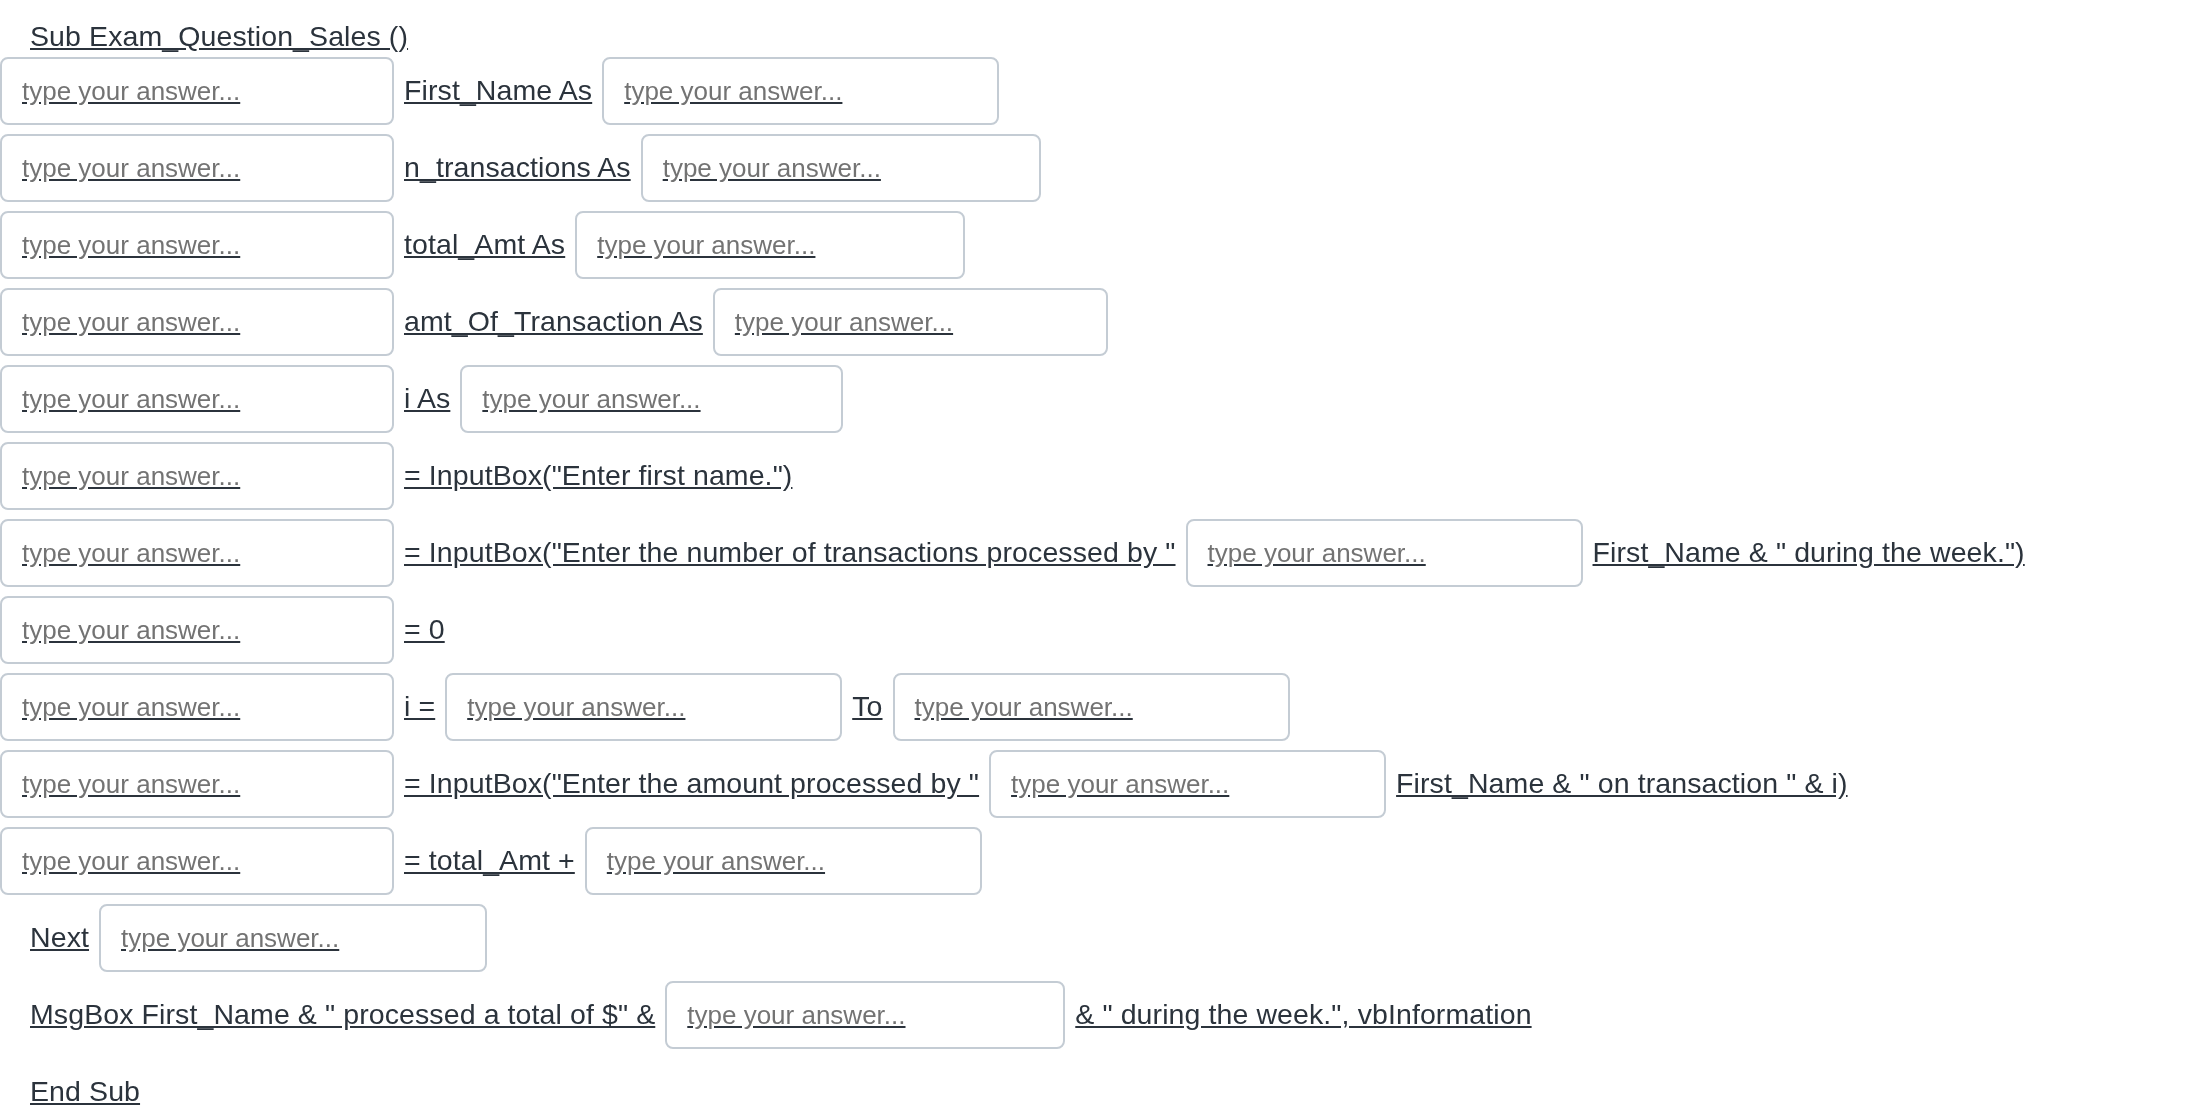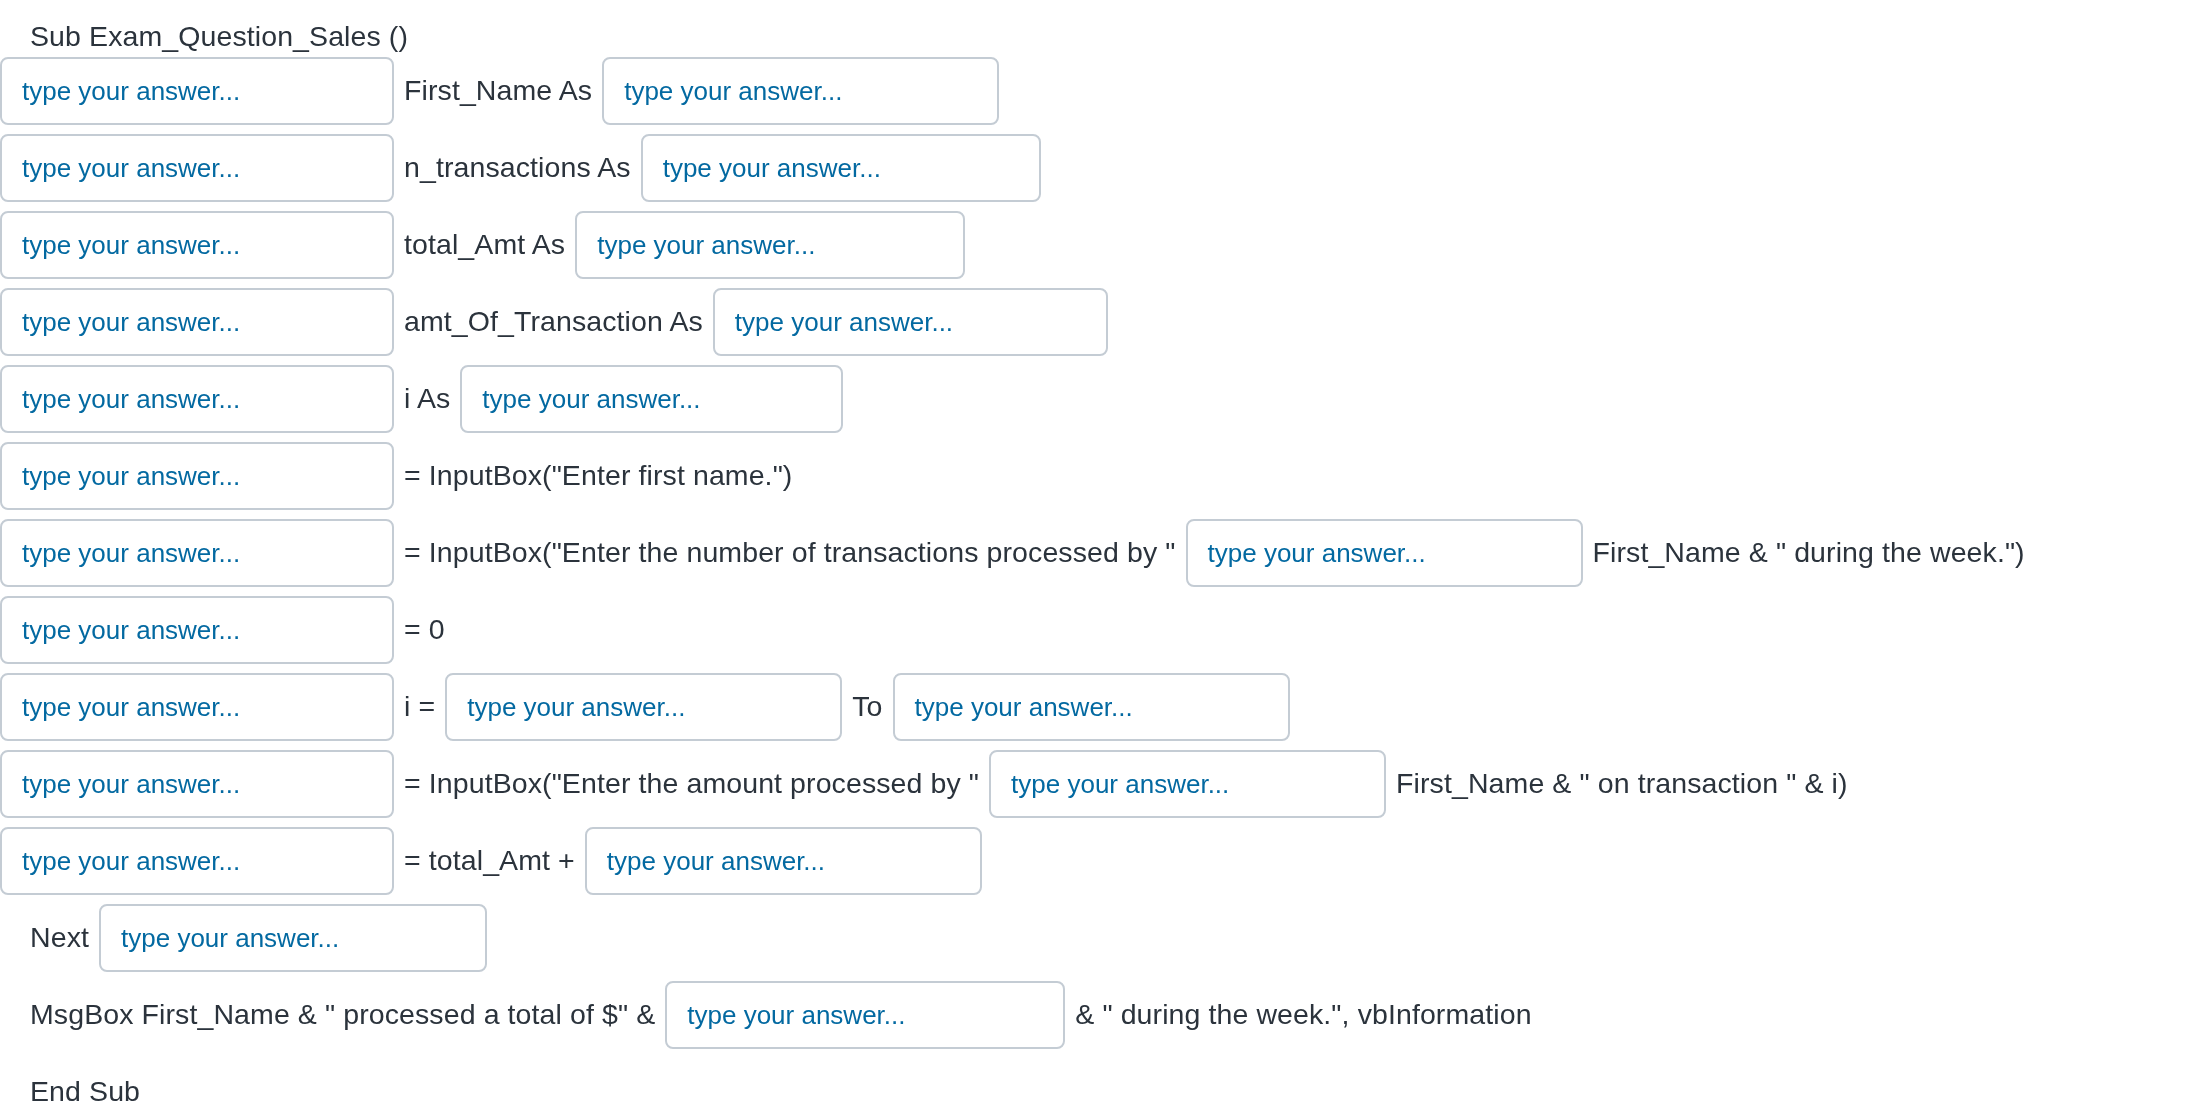--- a/index.html
+++ b/index.html
@@ -13,20 +13,21 @@
     font-family: "Liberation Sans", sans-serif;
     color: #2b333c;
     overflow: hidden;
   }
 
   .quiz-sheet {
     position: relative;
     width: 2118px;
     height: 1106px;
     padding: 0;
+    text-decoration: underline;
   }
 
   .code-line {
     display: flex;
     align-items: center;
     height: 77px;
     white-space: nowrap;
   }
 
   .code-text {
@@ -56,21 +57,21 @@
     font-size: 26px;
     color: #8d99a6;
     font-family: "Liberation Sans", sans-serif;
     cursor: text;
     user-select: none;
     overflow: hidden;
   }
   .blank:first-child { margin-left: 0; }
 
   .blank .ph {
-    color: #0369a1;
+    color: #737373;
     font-size: 26px;
     line-height: 1;
     white-space: nowrap;
   }
 
   
   .w-lead   { width: 394px; margin-left: 30px; }
   .w-400    { width: 400px; }
   .w-397    { width: 397px; }
   .w-390    { width: 390px; }

